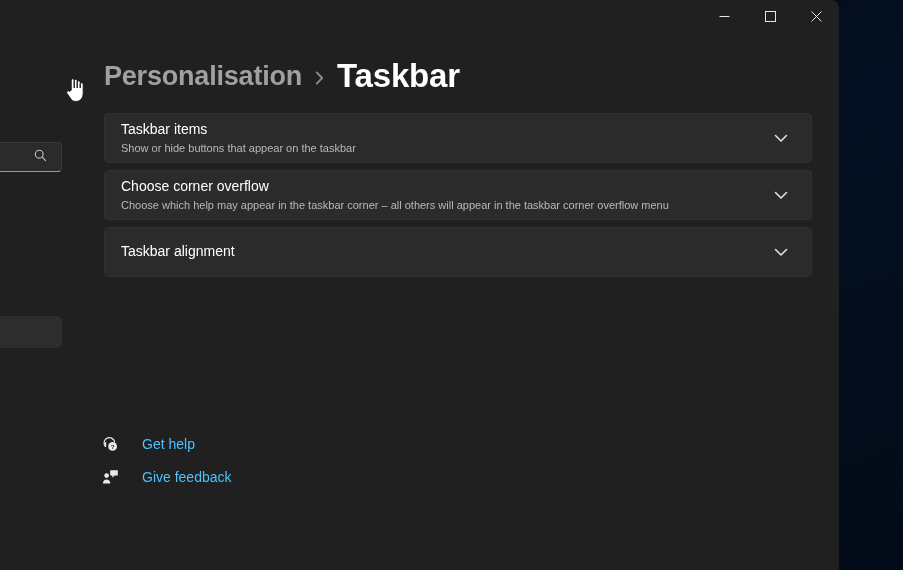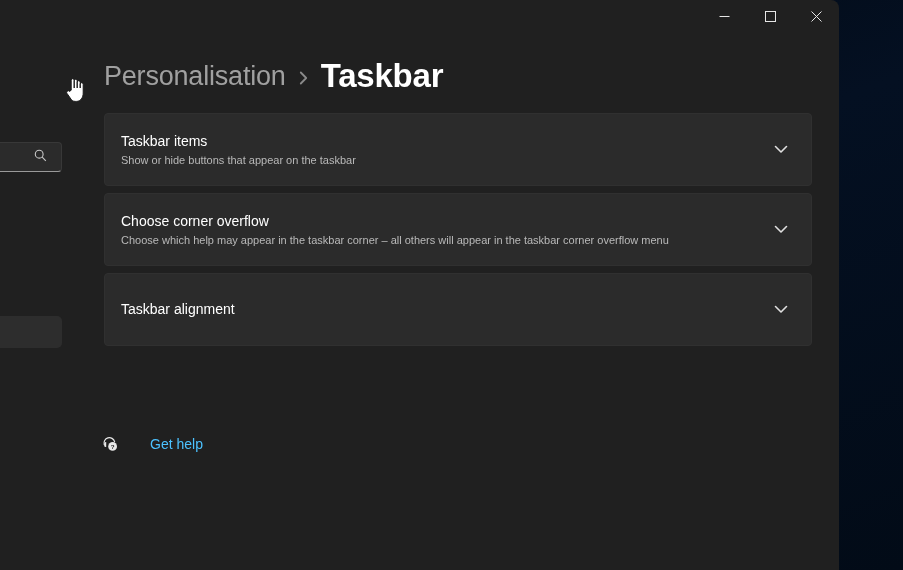--- a/index.html
+++ b/index.html
@@ -73,36 +73,36 @@
     left:62px; top:32px;
     width:777px; height:538px;
   }
 
   
   #breadcrumb {
     position:absolute; left:42px; top:25px;
     display:flex; align-items:center; gap:13px;
   }
   #breadcrumb .crumb-parent {
-    font-size:27px; font-weight:400;
+    font-size:27px; font-weight:700;
     color:#a0a0a0; letter-spacing:-.2px;
   }
   #breadcrumb .crumb-sep {
     color:#8a8a8a; font-size:16px; line-height:1;
     display:flex; align-items:center; padding-top:4px;
   }
   #breadcrumb .crumb-current {
     font-size:33px; font-weight:600;
     color:#ffffff; letter-spacing:-.2px;
   }
 
   
   #cards { position:absolute; left:42px; top:81px; width:708px; }
   .setting-card {
-    width:708px; height:73px;
+    width:708px; height:50px;
     background:#2b2b2b;
     border:1px solid #303030;
     border-radius:4px;
     margin-bottom:7px;
     display:flex; align-items:center;
     padding:16px 16px;
     cursor:pointer;
   }
   .card-text { flex:1 1 auto; min-width:0; }
   .card-title {
@@ -119,21 +119,21 @@
     display:flex; align-items:center; justify-content:center;
     color:#e0e0e0;
   }
 
   
   #footer-links {
     position:absolute; left:40px; top:395px;
   }
   .footer-link {
     display:flex; align-items:center;
-    height:33px; gap:12px;
+    height:33px; gap:4px;
     text-decoration:none; cursor:pointer;
   }
   .footer-link .link-icon {
     width:36px;
     display:flex; align-items:center; justify-content:flex-start;
     color:#e8e8e8;
   }
   .footer-link .link-label {
     font-size:14px; color:#4cc2ff;
   }
@@ -251,20 +251,30 @@
           <svg width="17" height="16" viewBox="0 0 17 16">
             <path d="M2.2 8.6 A5.4 5.4 0 0 1 12.6 5.6" fill="none" stroke="currentColor" stroke-width="1.2" stroke-linecap="round"></path>
             <path d="M2.2 7.4 v2.2 a1.5 1.5 0 0 0 1.5 1.5 h0.5 v-5.2 h-0.5 a1.5 1.5 0 0 0 -1.5 1.5 z" fill="currentColor"></path>
             <circle cx="10.6" cy="10.4" r="4.4" fill="currentColor"></circle>
             <text x="10.6" y="13.1" font-size="6.2" font-family="'Liberation Sans',sans-serif" fill="#202020" text-anchor="middle" font-weight="bold">?</text>
           </svg>
         </span>
         <span class="link-label">Get help</span>
       </div>
 
+      <div class="footer-link">
+        <span class="link-icon">
+          <svg width="17" height="16" viewBox="0 0 17 16">
+            <circle cx="4.6" cy="6.6" r="2.3" fill="currentColor"></circle>
+            <path d="M0.9 14.4 c0-2.5 1.7-4 3.7-4 s3.7 1.5 3.7 4 z" fill="currentColor"></path>
+            <path d="M8.2 1.2 h7.6 v5.4 h-3.1 l-2.3 2.2 v-2.2 h-2.2 z" fill="currentColor"></path>
+          </svg>
+        </span>
+        <span class="link-label">Give feedback</span>
+      </div>
 
     </div>
 
   </div>
 </div>
 
 <div id="cursor">
   <svg width="24" height="30" viewBox="0 0 24 30">
     <path d="M7.2 14.2 V4.2 a1.5 1.5 0 0 1 3 0 V12 V4.8 a1.5 1.5 0 0 1 3 0 V12 V6.2 a1.5 1.5 0 0 1 3 0 V12 V8.2 a1.5 1.5 0 0 1 3 0 V17 c0 4.6 -2.6 8.4 -6.6 8.4 h-1.4 c-2.4 0 -3.6 -1.2 -5 -3.4 L3 17.4 a1.6 1.6 0 0 1 2.5 -2 z" fill="#ffffff" stroke="#1b1b1b" stroke-width="1"></path>
   </svg>

